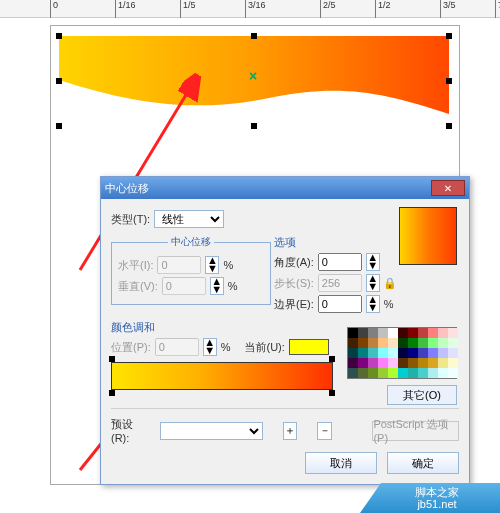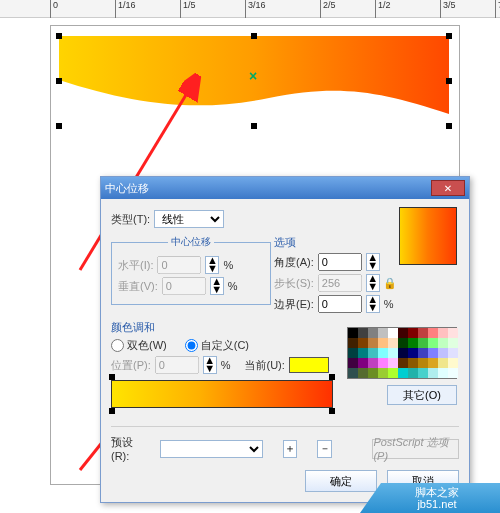--- a/index.html
+++ b/index.html
@@ -49,21 +49,21 @@
 .ramp-handle.bottom { top: auto; bottom: -7px; }
 
 .palette { width: 110px; position: absolute; right: 12px; top: 150px; }
 .palette-grid { display: grid; grid-template-columns: repeat(11, 10px); gap: 0; border: 1px solid #777; }
 .palette-grid div { width: 10px; height: 10px; }
 .other-btn { width: 70px; height: 20px; margin-top: 6px; border: 1px solid #9bb7d6; background: #eaf1fb; cursor: pointer; display: flex; align-items: center; justify-content: center; gap: 3px; float: right; }
 
 .preset-row { display: flex; align-items: center; gap: 20px; margin-top: 18px; border-top: 1px solid #cfcfcf; padding-top: 8px; }
 .icon-btn { width: 20px; height: 18px; border: 1px solid #9bb7d6; background: #fff; display: flex; align-items: center; justify-content: center; cursor: pointer; }
 
-.ps-btn { width: 120px; height: 20px; border: 1px solid #c7c7c7; background: #efefef; color: #9a9a9a; display: flex; align-items: center; justify-content: center; font-style: italic; }
+.ps-btn { width: 120px; height: 20px; border: 1px solid #c7c7c7; background: #efefef; color: #9a9a9a; display: flex; align-items: center; justify-content: center; }
 .btn { width: 72px; height: 22px; border: 1px solid #9bb7d6; background: linear-gradient(#fff,#dfeafb); cursor: pointer; display: flex; align-items: center; justify-content: center; }
 .btn-row { display: flex; justify-content: flex-end; gap: 10px; margin-top: 8px; }
 
 .disabled { color: #999; }
 .pct { color: #333; }
 
 .watermark { position: absolute; right: 0; bottom: 0; width: 140px; height: 30px; background: linear-gradient(#5eb3e6,#2a8fd0); color: #fff; display: flex; flex-direction: column; align-items: center; justify-content: center; font-size: 10px; line-height: 12px; clip-path: polygon(15% 0,100% 0,100% 100%,0 100%); padding-left: 14px; }
 
 .left-grp { display: inline-block; width: 160px; vertical-align: top; }
 .right-grp { display: inline-block; width: 170px; vertical-align: top; }
@@ -179,30 +179,20 @@
             <div>▼</div>
           </div>
         <span class="pct">%</span>
       </div>
     </div>
 
     <div class="preview-large"></div>
 
     <div class="blue-head" style="clear:both">颜色调和</div>
 
-    <div class="row" style="gap:18px">
-      <div class="radio">
-        <input type="radio" name="blend" style="">
-        <label>双色(W)</label>
-      </div>
-      <div class="radio">
-        <input type="radio" name="blend" checked="" style="">
-        <label>自定义(C)</label>
-      </div>
-    </div>
 
     <div class="row">
       <label class="disabled">位置(P):</label>
       <input class="num disabled" disabled="" value="0" style="">
       <div class="spin">
           <div>▲</div>
           <div>▼</div>
         </div>
       <span class="pct disabled">%</span>
       <label style="margin-left:10px">当前(U):</label>
@@ -287,24 +277,24 @@
       <div class="icon-btn">＋</div>
       <div class="icon-btn">－</div>
       <div style="flex:1"></div>
       <div class="ps-btn">
           <span>PostScript 选项(P)</span>
         </div>
     </div>
 
     <div class="btn-row">
       <div class="btn">
+          <span>取消</span>
+        </div>
+      <div class="btn">
           <span>确定</span>
-        </div>
-      <div class="btn">
-          <span>取消</span>
         </div>
     </div>
   </div>
 </div>
 
 <div class="watermark">
   <span>脚本之家</span>
   <span>jb51.net</span>
 </div>
 

